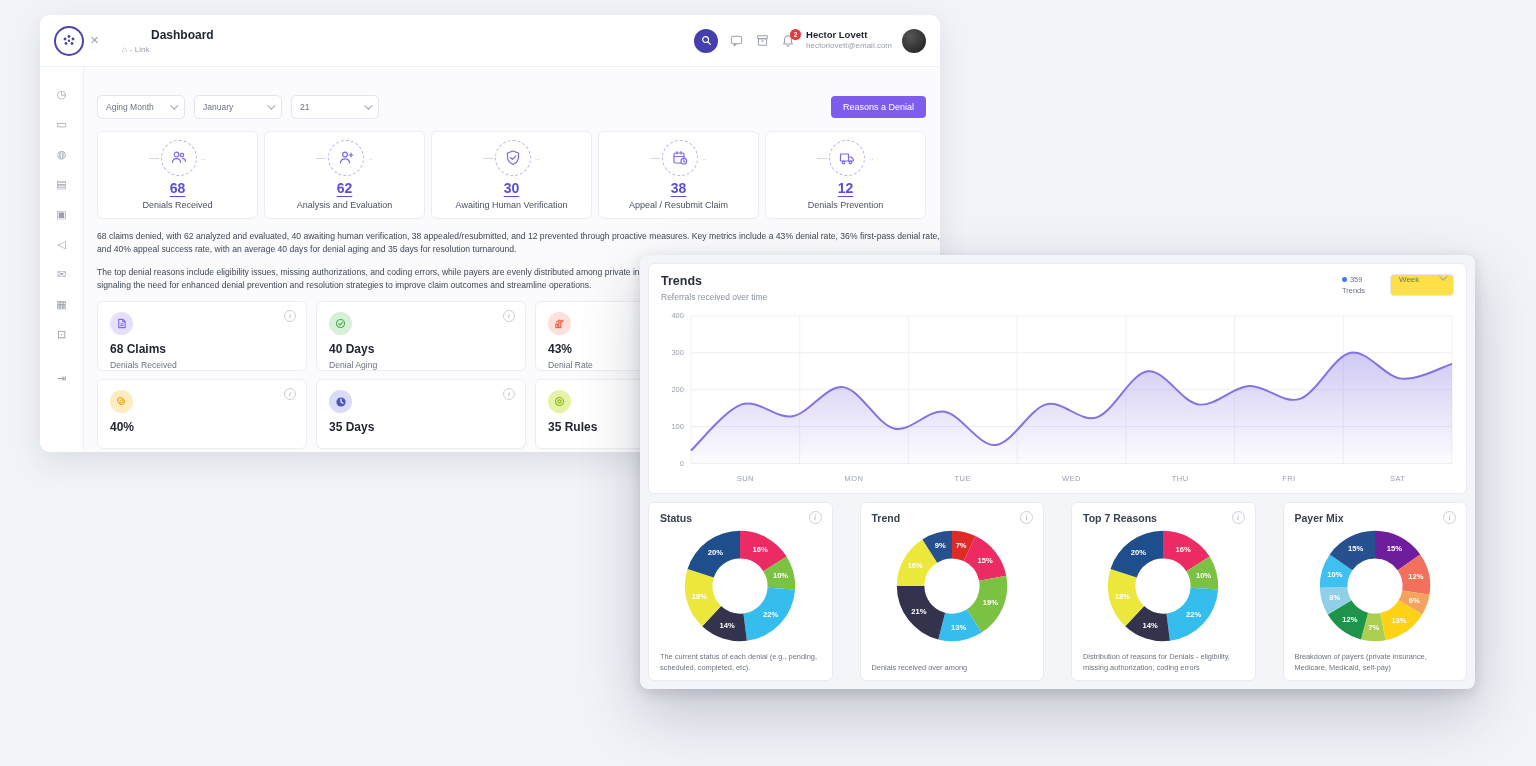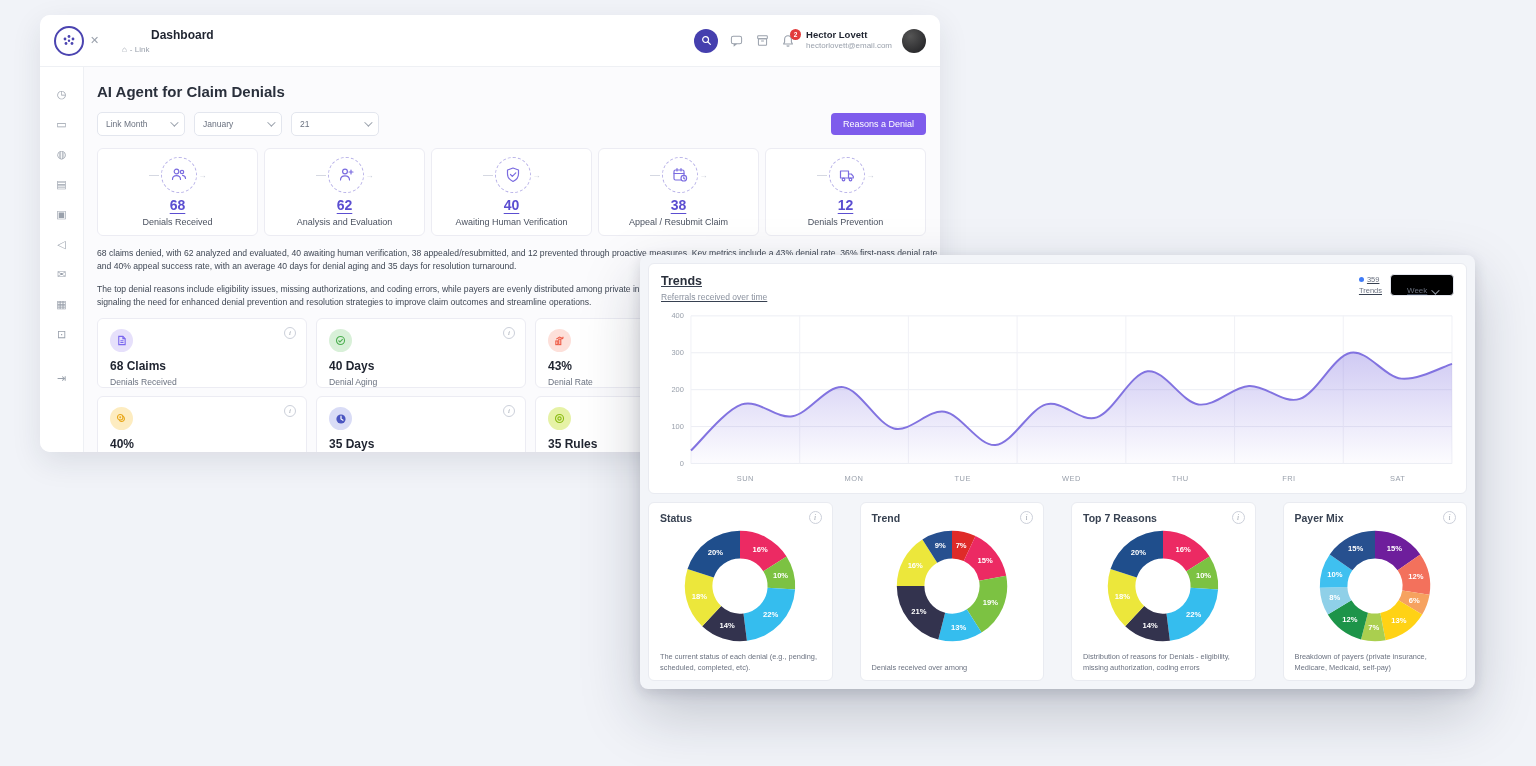--- a/index.html
+++ b/index.html
@@ -61,30 +61,30 @@
   .m-icon { width:23px; height:23px; border-radius:50%; display:flex; align-items:center; justify-content:center; }
   .m-info { position:absolute; top:8px; right:10px; width:12px; height:12px; border:1px solid #ccd0da; border-radius:50%;
     color:#9aa1ac; font-size:7px; display:flex; align-items:center; justify-content:center; font-style:italic; font-family:"Liberation Serif",serif; cursor:pointer; }
   .m-value { font-size:12px; font-weight:bold; color:#1f2430; margin-top:7px; }
   .m-label { font-size:8.6px; color:#6b7280; margin-top:4px; }
 
   
   .front-panel { position:absolute; left:640px; top:255px; width:835px; height:434px; background:#f3f5f9; border-radius:8px;
     box-shadow:0 24px 60px rgba(25,30,55,.22), 0 4px 14px rgba(25,30,55,.14); z-index:10; padding:8px; }
   .trends-card { background:#fff; border:1px solid #e9ebf1; border-radius:6px; height:231px; position:relative; padding:10px 12px 0 12px; }
-  .trends-head { display:flex; align-items:flex-start;text-decoration:underline; }
+  .trends-head { display:flex; align-items:flex-start; }
   .trends-title { font-size:12.5px; font-weight:600; color:#2a303c; }
   .trends-sub { font-size:8.5px; color:#8a919e; margin-top:4px;text-align:center; }
-  .trends-right { margin-left:auto; display:flex; align-items:center; gap:8px; }
+  .trends-right { margin-left:auto; display:flex; align-items:center; gap:25px; }
   .legend-col { text-align:left; line-height:1.5; }
   .legend-line { font-size:7.5px; color:#6b7280; display:flex; align-items:center; gap:3px; }
   .legend-dot { width:5px; height:5px; border-radius:50%; background:#3f7bf7; display:inline-block; }
   .legend-hybrid { font-size:7.5px; color:#6b7280; }
-  .week-select { width:64px; height:22px; border:1px solid #e3e6ee; border-radius:4px; display:flex; align-items:flex-end;
-    justify-content:space-between; padding:0 16px; font-size:8px; color:#6b7280; cursor:pointer; background:#000000; }
+  .week-select { width:64px; height:22px; border:1px solid #e3e6ee; border-radius:4px; display:flex; align-items:flex-start;
+    justify-content:space-between; padding:0 8px; font-size:8px; color:#6b7280; cursor:pointer; background:#fde047; }
   .area-wrap { position:absolute; left:4px; right:4px; top:44px; bottom:2px; }
   .area-wrap svg { width:100%; height:100%; }
   .tick-label { font-size:7.5px; fill:#9aa1ac; }
   .day-label { font-size:7.5px; fill:#9aa1ac; letter-spacing:.5px; }
 
   .donut-row { display:grid; grid-template-columns:repeat(4,1fr); gap:27px; margin-top:8px; }
   .donut-card { background:#fff; border:1px solid #e9ebf1; border-radius:6px; height:179px; position:relative; padding:9px 11px; }
   .donut-title { font-size:10.5px; font-weight:600; color:#374151; }
   .d-info { position:absolute; top:8px; right:10px; width:13px; height:13px; border:1px solid #ccd0da; border-radius:50%;
     color:#9aa1ac; font-size:7.5px; display:flex; align-items:center; justify-content:center; font-style:italic; font-family:"Liberation Serif",serif; cursor:pointer; }
@@ -165,25 +165,24 @@
     <span class="side-ic">▤</span>
     <span class="side-ic">▣</span>
     <span class="side-ic">◁</span>
     <span class="side-ic">✉</span>
     <span class="side-ic">▦</span>
     <span class="side-ic">⊡</span>
     <span class="side-ic last">⇥</span>
   </div>
 
   <div class="bp-content">
-    <div class="page-title">AI Agent for Claim Denials</div>
 
     <div class="filter-row">
       <div class="select">
-        <span>Link Month</span>
+        <span>Aging Month</span>
           <span class="chev"></span>
       </div>
       <div class="select">
         <span>January</span>
           <span class="chev"></span>
       </div>
       <div class="select">
         <span>21</span>
           <span class="chev"></span>
       </div>
@@ -226,21 +225,21 @@
         <div class="stat-icon-row">
           <span class="flow-line"></span>
           <div class="dashed-circle">
             <svg class="ic" width="18" height="18" viewBox="0 0 18 18" fill="none" stroke="#7b6ce0" stroke-width="1.2" stroke-linecap="round" stroke-linejoin="round">
               <path d="M9 2 L14.5 4 L14.5 8 C14.5 11.5 12.2 14 9 15.5 C5.8 14 3.5 11.5 3.5 8 L3.5 4 Z"></path>
               <path d="M6.5 8.5 L8.3 10.3 L11.8 6.8"></path>
             </svg>
           </div>
           <span class="arrow-head">→</span>
         </div>
-        <div class="stat-value">40</div>
+        <div class="stat-value">30</div>
         <div class="stat-label">Awaiting Human Verification</div>
       </div>
       <div class="stat-card">
         <div class="stat-icon-row">
           <span class="flow-line"></span>
           <div class="dashed-circle">
             <svg class="ic" width="18" height="18" viewBox="0 0 18 18" fill="none" stroke="#7b6ce0" stroke-width="1.2" stroke-linecap="round">
               <rect x="3" y="4" width="10" height="10" rx="1.5"></rect>
                 <path d="M3 7.5 L13 7.5 M6 2.5 L6 5 M10 2.5 L10 5"></path>
               <circle cx="12.8" cy="12.2" r="2.8" fill="#fff"></circle>

